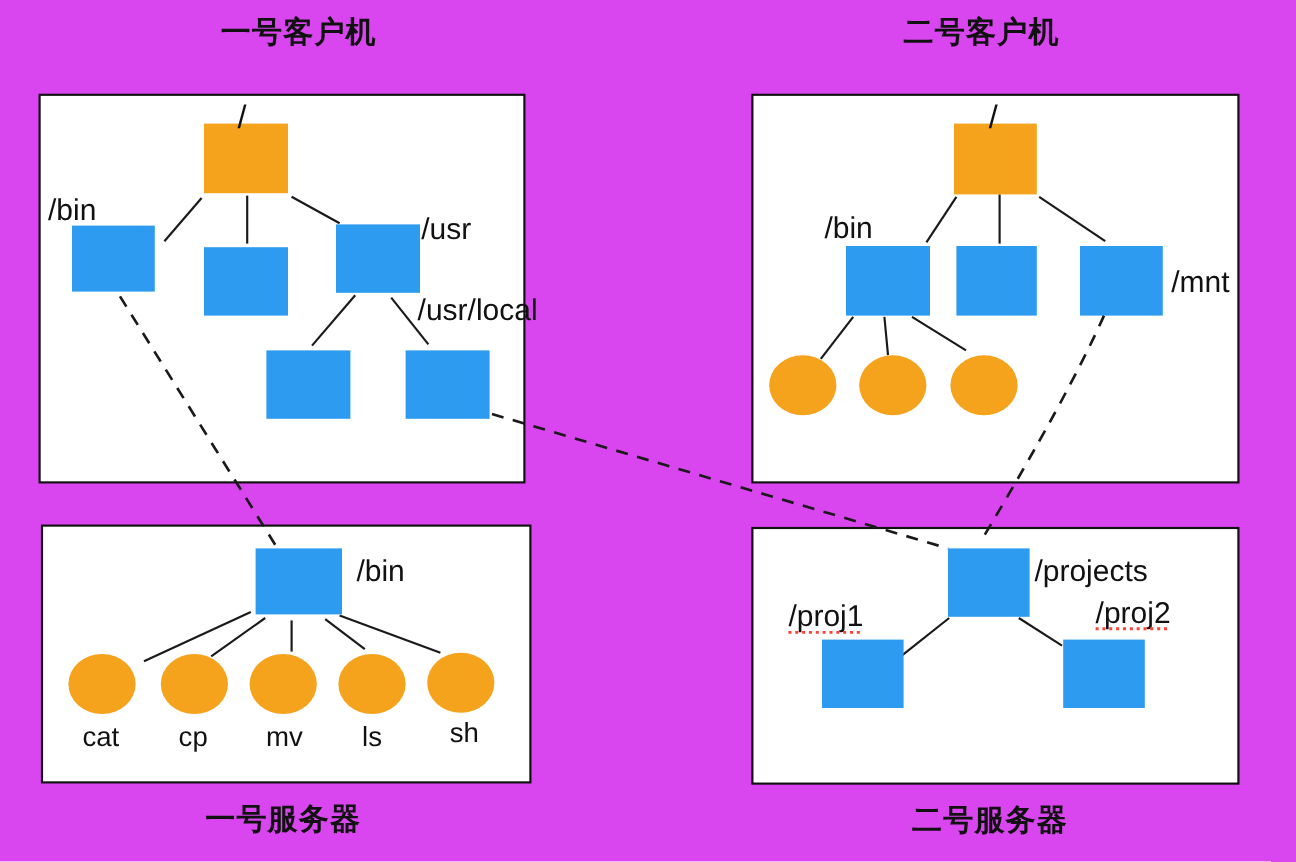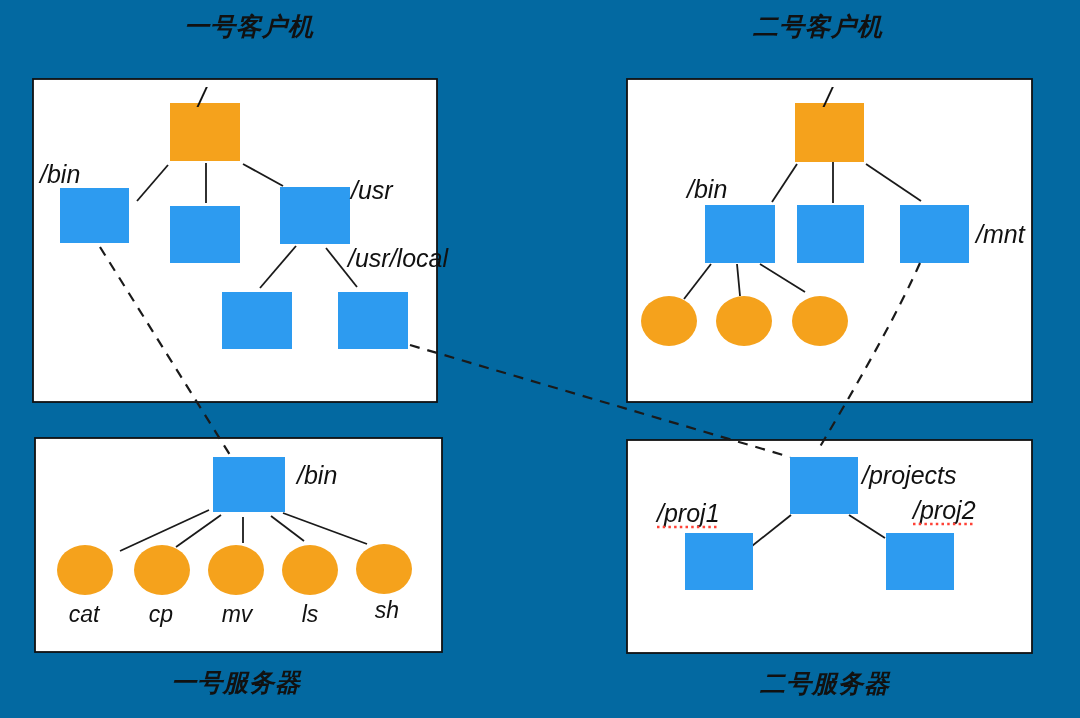--- a/index.html
+++ b/index.html
@@ -1,22 +1,21 @@
 <!DOCTYPE html>
 <html><head>
 <meta charset="utf-8">
 <style>
   html,body{margin:0;padding:0;background:#ffffff;}
   .stage{
     position:relative;
     width:1080px;height:718px;
-    background:#0369a1;
+    background:#d946ef;
     font-family:"Liberation Sans", sans-serif;
     overflow:hidden;
-    font-style:italic;
   }
   svg text{
     font-family:"Liberation Sans", sans-serif;
     fill:#111111;
   }
   .path-label{font-size:25px;}
   .slash-label{font-size:27px;}
   .cmd-label{font-size:23px;}
   .cjk-title{font-size:25px;font-weight:600;letter-spacing:1px;}
   .tree-line{stroke:#1a1a1a;stroke-width:1.8;fill:none;}

